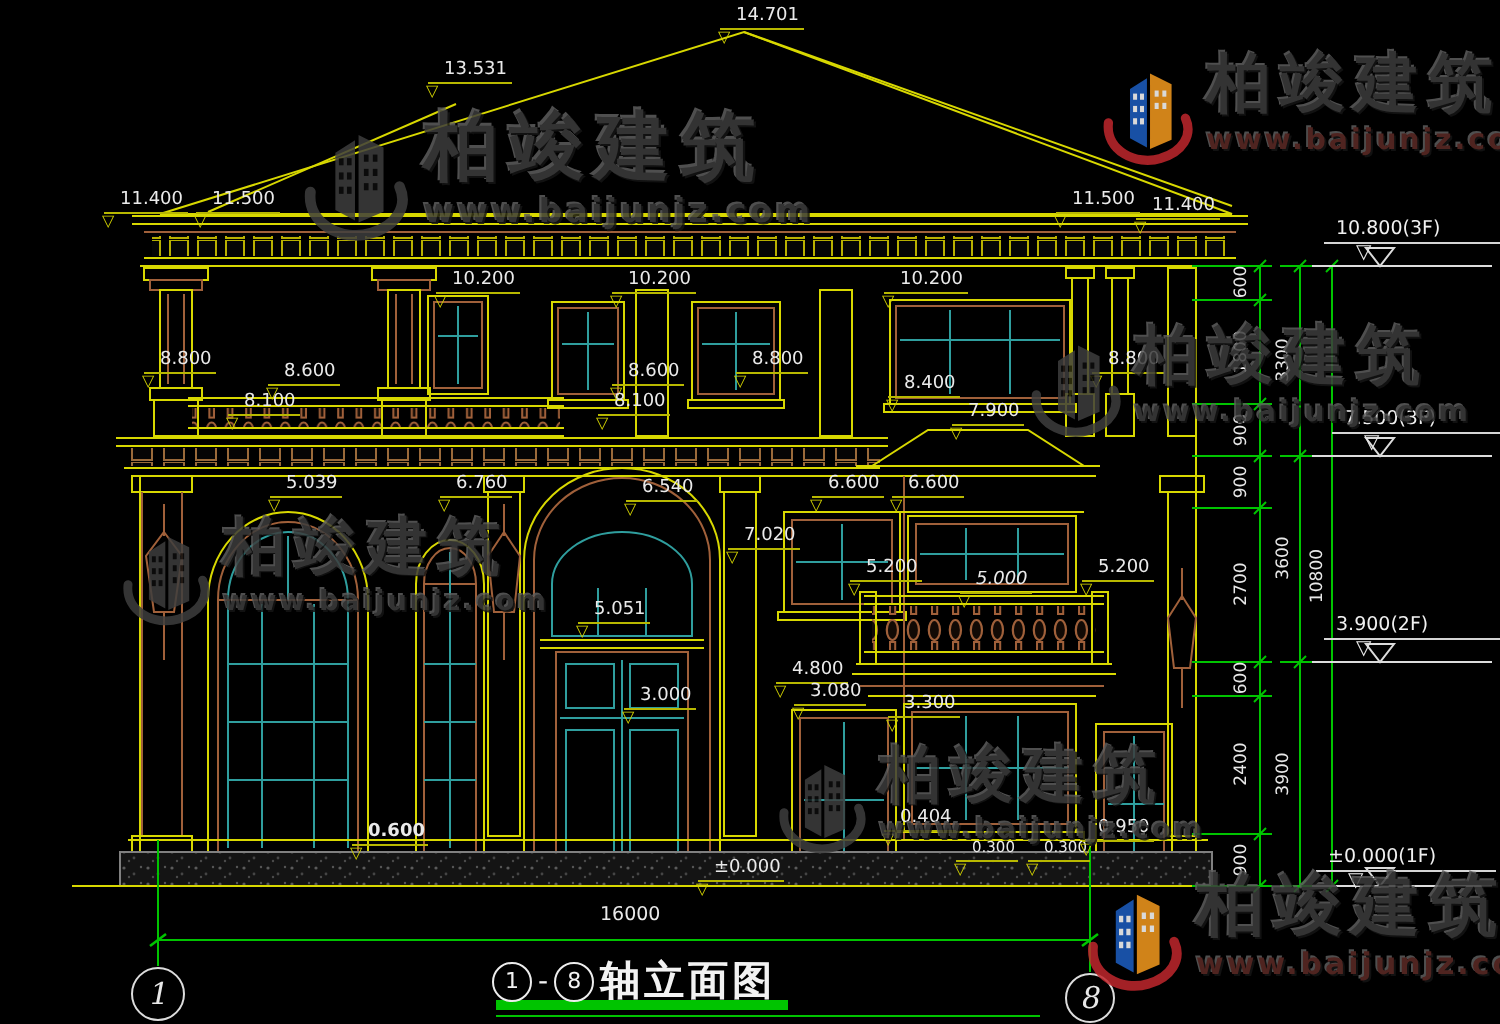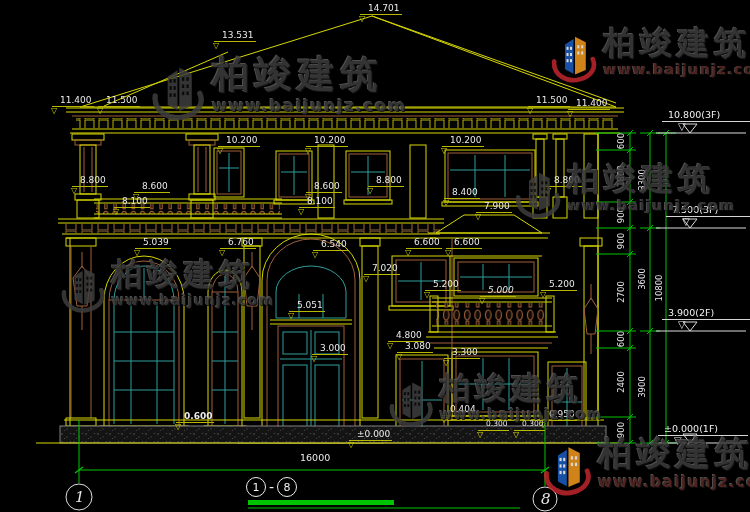--- a/index.html
+++ b/index.html
@@ -423,20 +423,21 @@
 </svg>
 
 <div id="labels">
   <div class="wlabel" id="w16000" style="left:300px;top:452px;">16000</div>
   <div class="bub" style="left:75px;top:488px;">1</div>
   <div class="bub" style="left:541px;top:490px;">8</div>
   <div id="title">
     <span class="circ">1</span>
     <span class="tdash">-</span>
     <span class="circ">8</span>
+    <span class="tname">轴立面图</span>
   </div>
 <div class="dim" style="left: 360px; top: 3px;">14.701</div>
       <div class="dim" style="left: 214px; top: 30px;">13.531</div>
       <div class="dim" style="left: 52px; top: 95px;">11.400</div>
       <div class="dim" style="left: 98px; top: 95px;">11.500</div>
       <div class="dim" style="left: 528px; top: 95px;">11.500</div>
       <div class="dim" style="left: 568px; top: 98px;">11.400</div>
       <div class="dim" style="left: 218px; top: 135px;">10.200</div>
       <div class="dim" style="left: 306px; top: 135px;">10.200</div>
       <div class="dim" style="left: 442px; top: 135px;">10.200</div>

